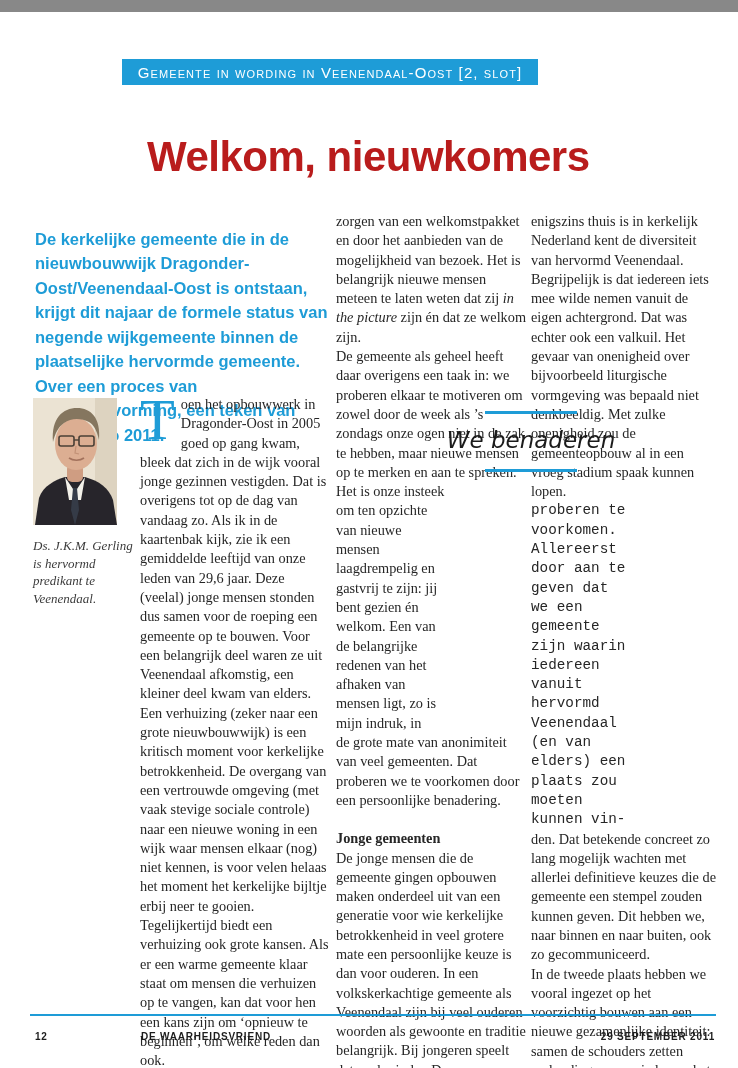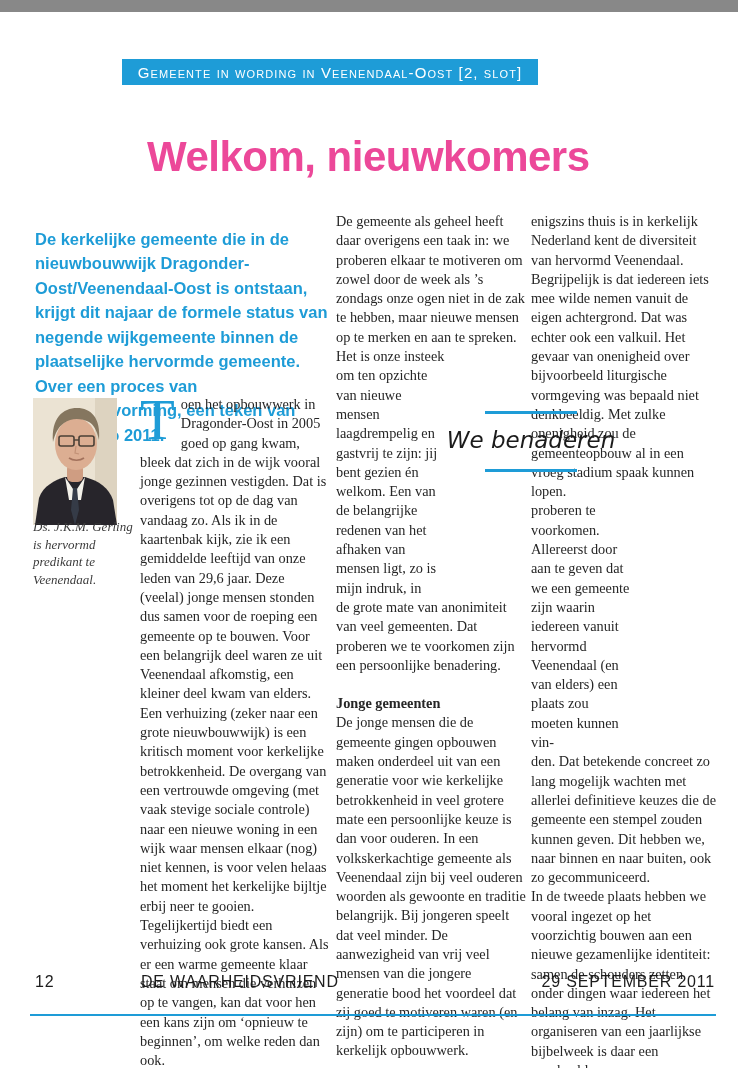--- a/index.html
+++ b/index.html
@@ -10,67 +10,67 @@
   }
   .category-bar {
     position:absolute; left:122px; top:47px; width:416px; height:26px;
     background:#1E9CD7; color:#ffffff; text-align:center; line-height:27px;
     font-family:"Liberation Sans", sans-serif; font-size:15px;
     font-variant:small-caps; letter-spacing:1.1px; font-weight:500;
   }
   .page-title {
     position:absolute; left:147px; top:93px; width:560px;
     font-family:"Liberation Sans", sans-serif; font-weight:bold;
-    font-size:42px; letter-spacing:-0.5px; color:#ec4899;
+    font-size:42px; letter-spacing:-0.5px; color:#b91c1c;
   }
   .intro {
     position:absolute; left:35px; top:198px; width:294px;
     font-family:"Liberation Sans", sans-serif; font-weight:bold;
     font-size:16.5px; line-height:24.5px; color:#1E9CD7;
   }
   .photo {
     position:absolute; left:33px; top:386px; width:84px; height:127px;
     overflow:hidden; background:#eae2d2;
   }
   .photo svg { display:block; }
   .caption {
-    position:absolute; left:33px; top:493px; width:108px;
+    position:absolute; left:33px; top:512px; width:108px;
     font-style:italic; font-size:13px; line-height:17.5px; color:#3b3b3b;
   }
   .col {
     position:absolute; font-size:14.3px; line-height:19.3px; color:#262626;
     text-align:left;
   }
   .col p { margin:0; }
   .col1 { left:140px; top:383px;  width:191px; }
   .col2 { left:336px; top:200px;  width:191px; }
   .col3 { left:531px; top:200px;  width:187px; }
   .dropcap {
     float:left; color:#1E9CD7; font-size:57px; line-height:46px;
     padding:2px 6px 0 0; font-family:"Liberation Serif", serif;
   }
   .heading { font-weight:bold; margin-top:19px !important; }
   .seg-narrow2 { width:103px; }
-  .seg-narrow3 { width:100px; margin-left:87px; }
+  .seg-narrow3 { width:100px; margin-left:87px;font-family:Liberation Mono, monospace; }
   .pullquote {
     position:absolute; left:431px; top:399px; width:200px; text-align:center;
   }
   .pq-rule { width:92px; height:3px; background:#1E9CD7; margin:0 auto; border:none; }
   .pq-text {
     font-family:"DejaVu Sans", sans-serif; font-style:italic;
     font-size:23px; line-height:47px; color:#1b1b1b; margin:3px 0 5px 0;
   }
   .footer-rule {
     position:absolute; left:30px; top:1002px; width:686px; height:2px;
     background:#1E9CD7;
   }
   .footer {
-    position:absolute; left:30px; top:961px; width:686px; height:16px;
-    font-family:"Liberation Sans", sans-serif; font-weight:normal;
-    font-size:16px; letter-spacing:0.8px; color:#1c1c1c;
+    position:absolute; left:30px; top:1019px; width:686px; height:16px;
+    font-family:"Liberation Sans", sans-serif; font-weight:bold;
+    font-size:10px; letter-spacing:0.8px; color:#1c1c1c;
   }
   .footer .page-number { position:absolute; left:5px; top:0; }
   .footer .publication { position:absolute; left:111px; top:0; }
   .footer .issue-date  { position:absolute; right:1px; top:0;text-align:center; }
   em.inline-en { font-style:italic; }
 </style>
 </head>
 <body>
 
 <div id="page">
@@ -110,23 +110,24 @@
 
   <p class="caption">Ds. J.K.M. Gerling is hervormd predikant te Veenendaal.</p>
 
   <div class="col col1">
     <p><span class="dropcap">T</span><span>oen het opbouwwerk in Dragonder-Oost in 2005 goed op gang kwam, bleek dat zich in de wijk vooral jonge gezinnen vestigden. Dat is overigens tot op de dag van vandaag zo. Als ik in de kaartenbak kijk, zie ik een gemiddelde leeftijd van onze leden van 29,6 jaar. Deze (veelal) jonge mensen stonden dus samen voor de roeping een gemeente op te bouwen. Voor een belangrijk deel waren ze uit Veenendaal afkomstig, een kleiner deel kwam van elders.</span></p>
     <p>Een verhuizing (zeker naar een grote nieuwbouwwijk) is een kritisch moment voor kerkelijke betrokkenheid. De overgang van een vertrouwde omgeving (met vaak stevige sociale controle) naar een nieuwe woning in een wijk waar mensen elkaar (nog) niet kennen, is voor velen helaas het moment het kerkelijke bijltje erbij neer te gooien. Tegelijkertijd biedt een verhuizing ook grote kansen. Als er een warme gemeente klaar staat om mensen die verhuizen op te vangen, kan dat voor hen een kans zijn om ‘opnieuw te beginnen’, om welke reden dan ook.</p>
 
   </div>
 
   <div class="col col2">
+    <p><span>zorgen van een welkomstpakket en door het aanbieden van de mogelijkheid van bezoek. Het is belangrijk nieuwe mensen meteen te laten weten dat zij </span><em class="inline-en">in the picture</em><span> zijn én dat ze welkom zijn.</span></p>
     <p>De gemeente als geheel heeft daar overigens een taak in: we proberen elkaar te motiveren om zowel door de week als ’s zondags onze ogen niet in de zak te hebben, maar nieuwe mensen op te merken en aan te spreken. Het is onze insteek</p>
     <p class="seg-narrow2">om ten opzichte van nieuwe mensen laagdrempelig en gastvrij te zijn: jij bent gezien én welkom. Een van de belangrijke redenen van het afhaken van mensen ligt, zo is mijn indruk, in</p>
-    <p>de grote mate van anonimiteit van veel gemeenten. Dat proberen we te voorkomen zijn een persoonlijke benadering.</p>
+    <p>de grote mate van anonimiteit van veel gemeenten. Dat proberen we te voorkomen door een persoonlijke benadering.</p>
     <p class="heading">Jonge gemeenten</p>
     <p>De jonge mensen die de gemeente gingen opbouwen maken onderdeel uit van een generatie voor wie kerkelijke betrokkenheid in veel grotere mate een persoonlijke keuze is dan voor ouderen. In een volkskerkachtige gemeente als Veenendaal zijn bij veel ouderen woorden als gewoonte en traditie belangrijk. Bij jongeren speelt dat veel minder. De aanwezigheid van vrij veel mensen van die jongere generatie bood het voordeel dat zij goed te motiveren waren (en zijn) om te participeren in kerkelijk opbouwwerk.</p>
 
   </div>
 
   <div class="col col3">
     <p>enigszins thuis is in kerkelijk Nederland kent de diversiteit van hervormd Veenendaal. Begrijpelijk is dat iedereen iets mee wilde nemen vanuit de eigen achtergrond. Dat was echter ook een valkuil. Het gevaar van onenigheid over bijvoorbeeld liturgische vormgeving was bepaald niet denkbeeldig. Met zulke onenigheid zou de gemeenteopbouw al in een vroeg stadium spaak kunnen lopen.</p>
     <p class="seg-narrow3">proberen te voorkomen. Allereerst door aan te geven dat we een gemeente zijn waarin iedereen vanuit hervormd Veenendaal (en van elders) een plaats zou moeten kunnen vin-</p>
     <p>den. Dat betekende concreet zo lang mogelijk wachten met allerlei definitieve keuzes die de gemeente een stempel zouden kunnen geven. Dit hebben we, naar binnen en naar buiten, ook zo gecommuniceerd.</p>
     <p>In de tweede plaats hebben we vooral ingezet op het voorzichtig bouwen aan een nieuwe gezamenlijke identiteit: samen de schouders zetten onder dingen waar iedereen het belang van inzag. Het organiseren van een jaarlijkse bijbelweek is daar een voorbeeld van.</p>

